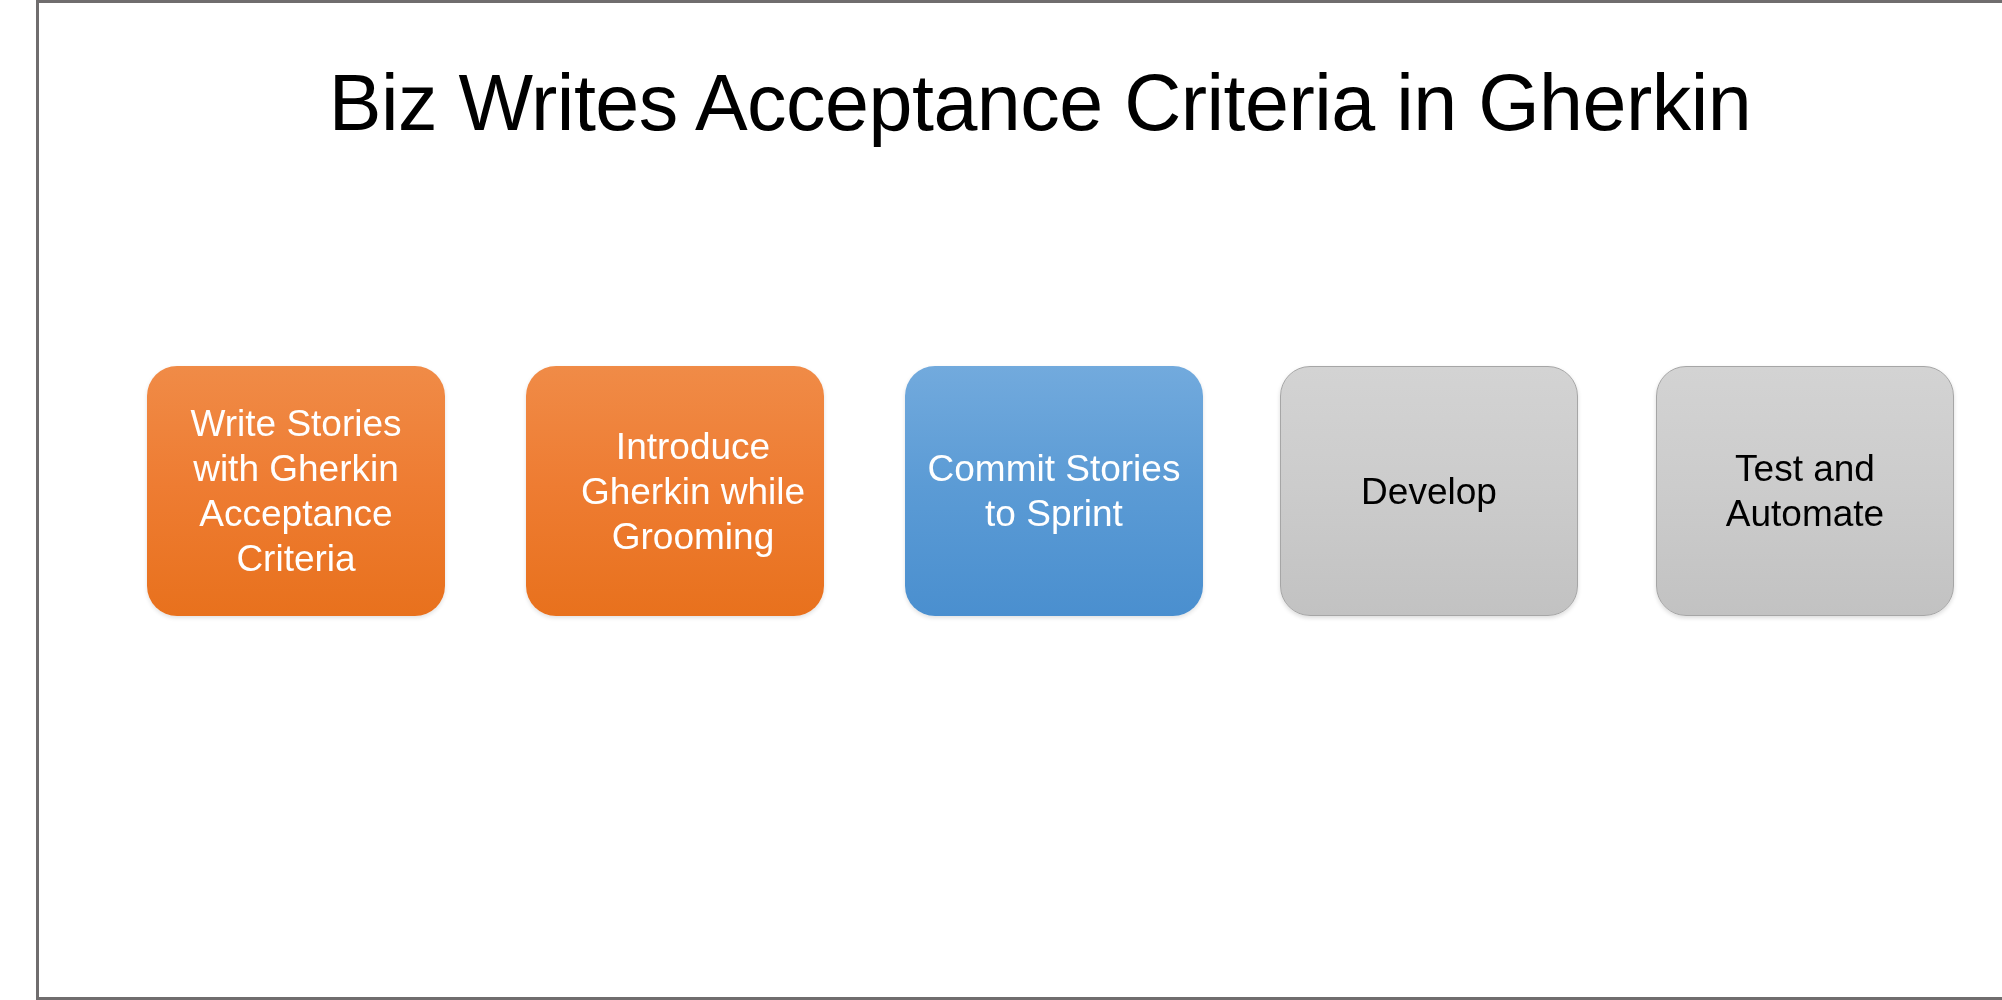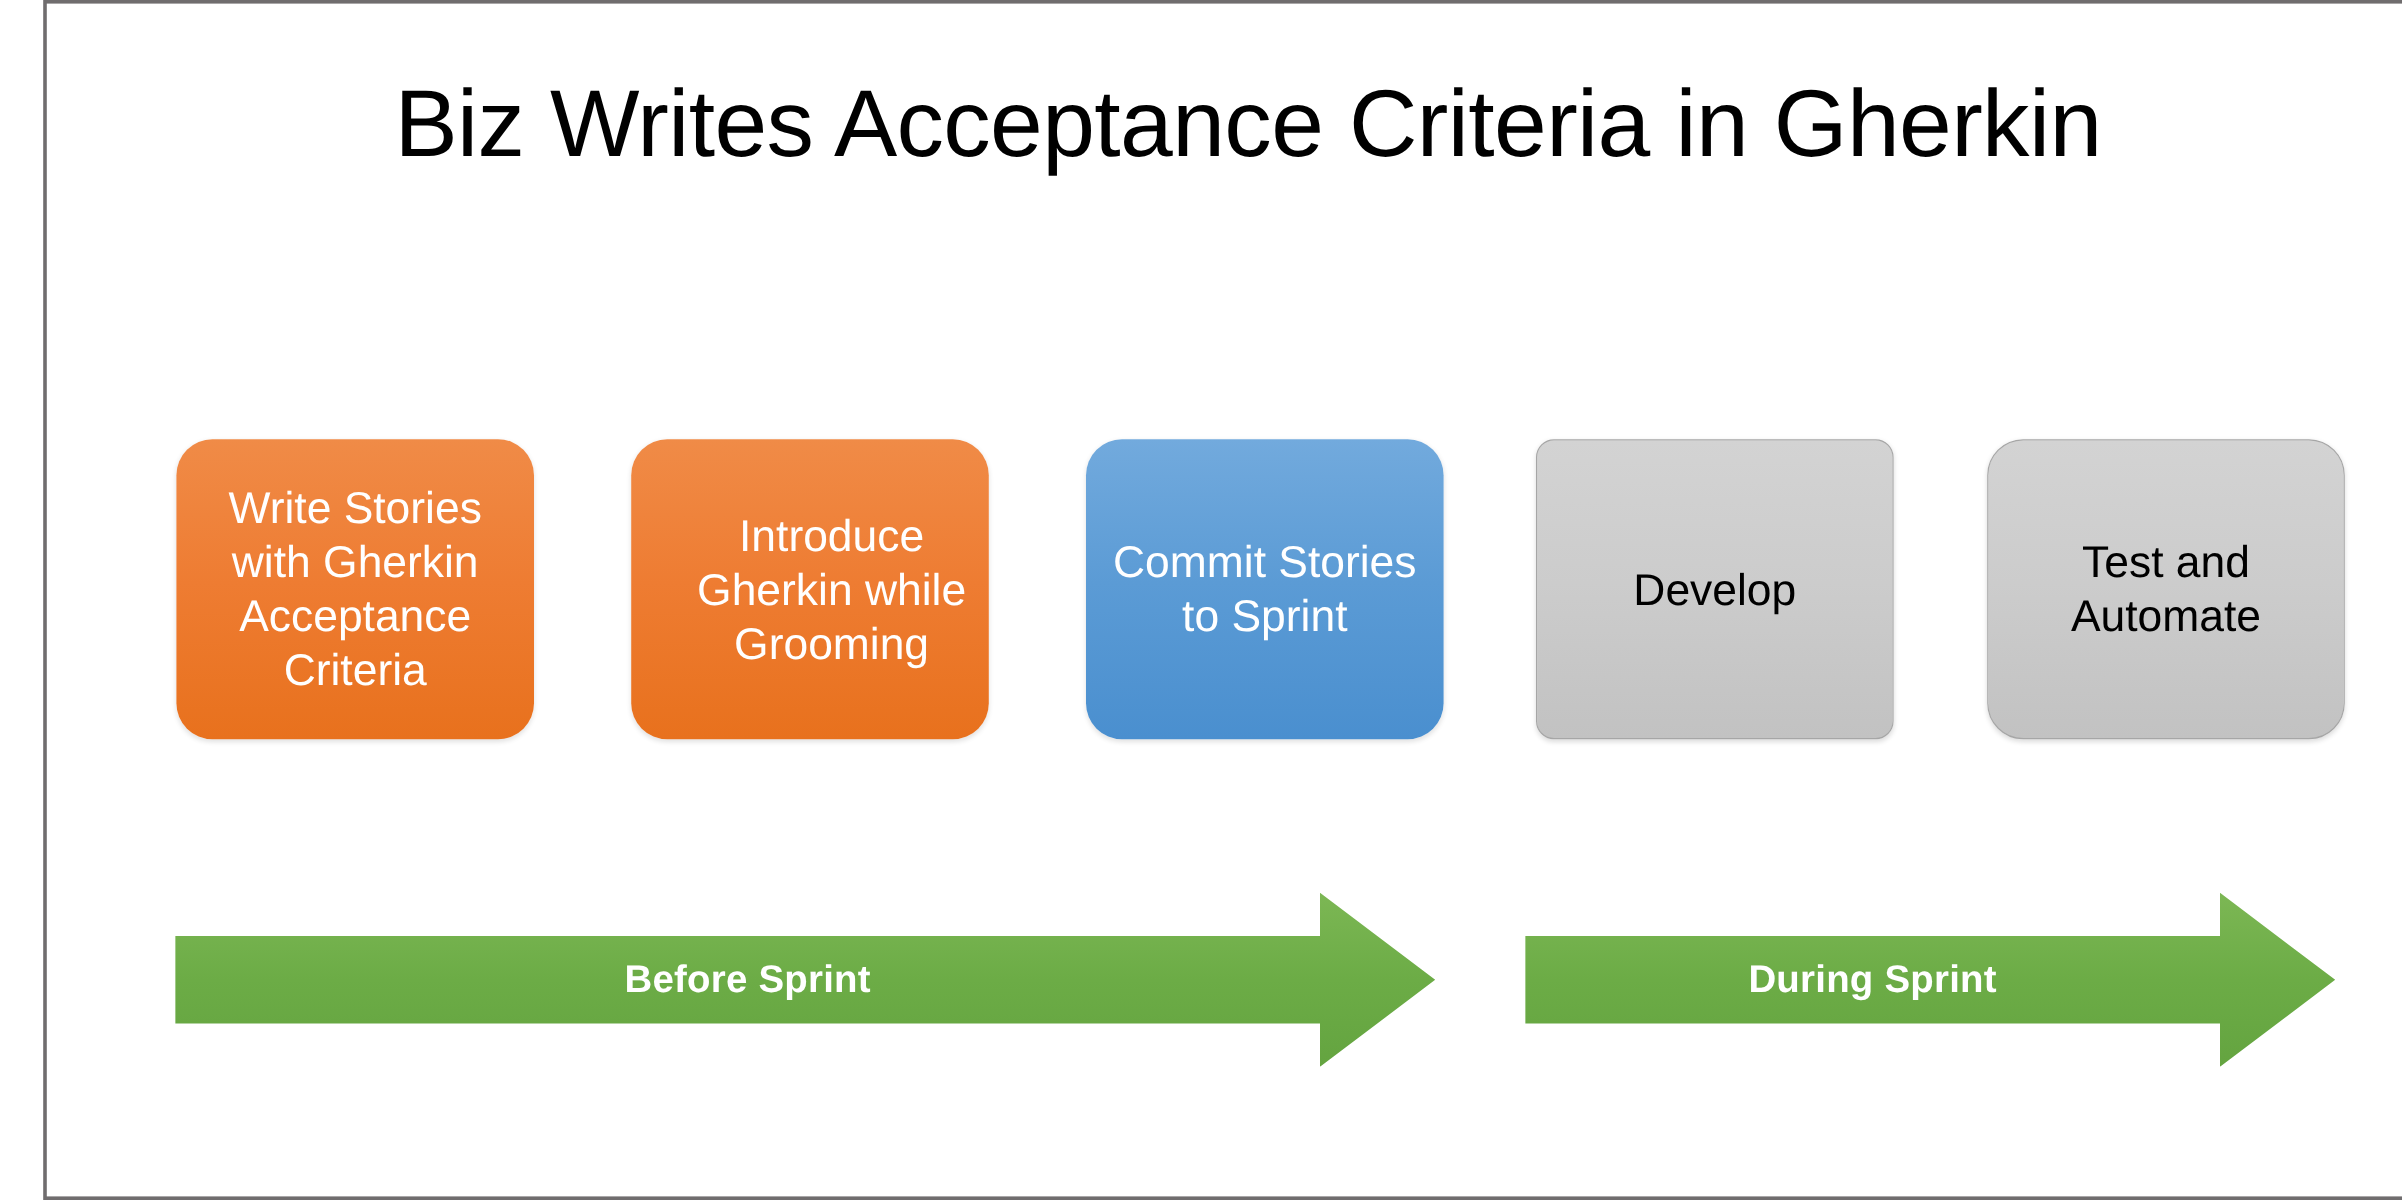--- a/index.html
+++ b/index.html
@@ -74,21 +74,21 @@
   .proc-box.grey {
     background: linear-gradient(180deg, #d3d3d3 0%, #cccccc 48%, #c2c2c2 100%);
     border: 1px solid #a6a6a6;
     box-shadow: 0 2px 4px rgba(0,0,0,0.14);
   }
   .proc-box.grey .proc-label { color: #000000; }
 
   #box-0 { left: 108px; }
   #box-1 { left: 487px; padding-left: 36px; }
   #box-2 { left: 866px; }
-  #box-3 { left: 1241px; border-radius: 15px; }
+  #box-3 { left: 1241px; }
   #box-4 { left: 1617px; justify-content: center; }
 
   
   .phase-arrow {
     position: absolute;
     top: 741px;
     height: 145px;
   }
   .phase-arrow svg {
     display: block;
@@ -141,41 +141,15 @@
 
   <div class="proc-box grey" id="box-3">
     <span class="proc-label">Develop</span>
   </div>
 
   <div class="proc-box grey" id="box-4">
     <span class="proc-label">Test and
 Automate</span>
   </div>
 
-  <div class="phase-arrow" id="arrow-0">
-    <svg viewBox="0 0 1050 145" preserveAspectRatio="none">
-      <defs>
-        <linearGradient id="grad-green-0" x1="0" y1="0" x2="0" y2="1">
-          <stop offset="0%" stop-color="#7cb754"></stop>
-          <stop offset="50%" stop-color="#6cac46"></stop>
-          <stop offset="100%" stop-color="#64a440"></stop>
-        </linearGradient>
-      </defs>
-      <polygon points="0,36 954,36 954,0 1050,72.5 954,145 954,109 0,109" fill="url(#grad-green-0)"></polygon>
-    </svg>
-    <div class="phase-arrow-label">Before Sprint</div>
-  </div>
 
-  <div class="phase-arrow" id="arrow-1">
-    <svg viewBox="0 0 675 145" preserveAspectRatio="none">
-      <defs>
-        <linearGradient id="grad-green-1" x1="0" y1="0" x2="0" y2="1">
-          <stop offset="0%" stop-color="#7cb754"></stop>
-          <stop offset="50%" stop-color="#6cac46"></stop>
-          <stop offset="100%" stop-color="#64a440"></stop>
-        </linearGradient>
-      </defs>
-      <polygon points="0,36 579,36 579,0 675,72.5 579,145 579,109 0,109" fill="url(#grad-green-1)"></polygon>
-    </svg>
-    <div class="phase-arrow-label">During Sprint</div>
-  </div>
 
 </div>
 
 </body></html>

